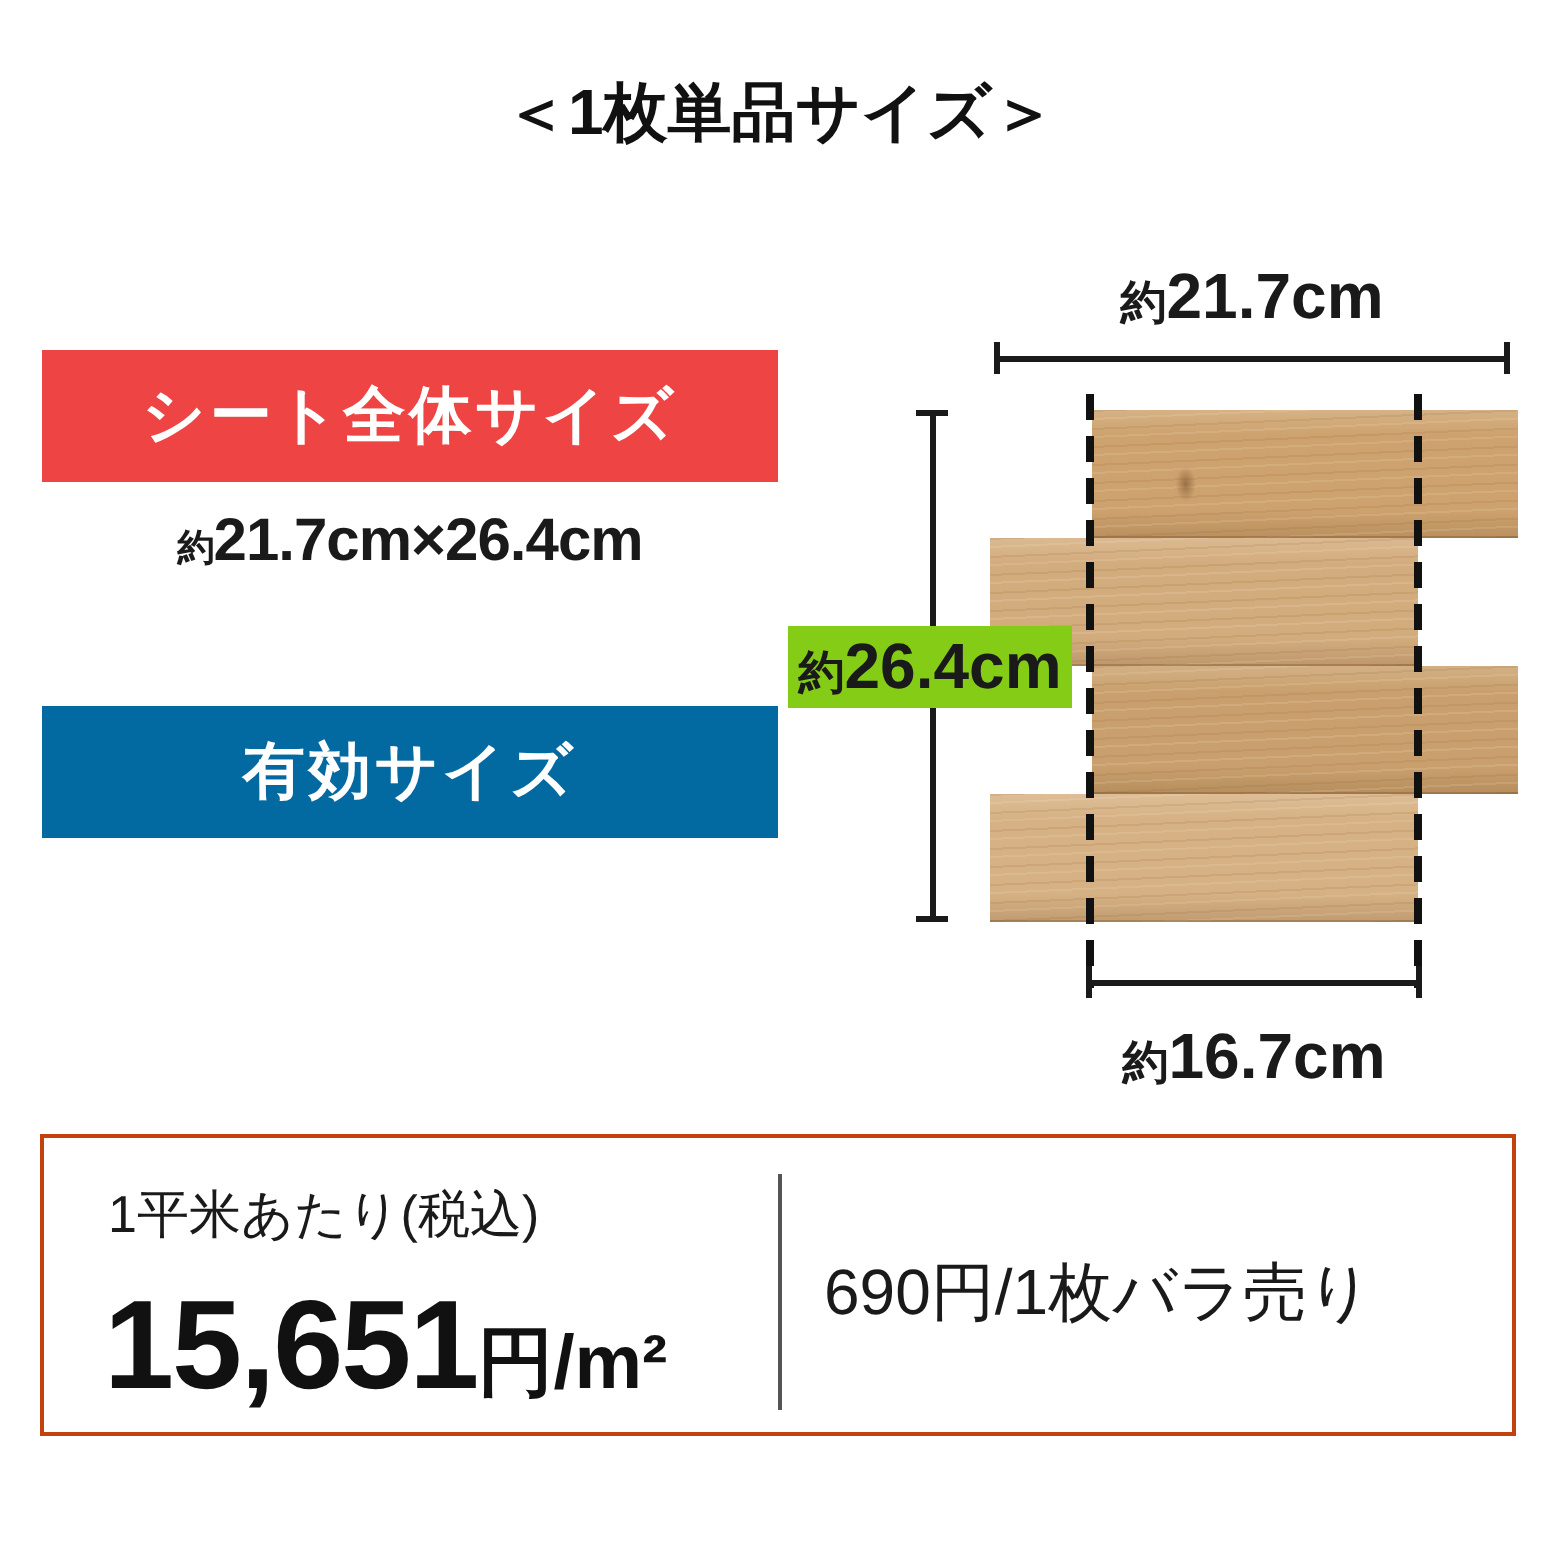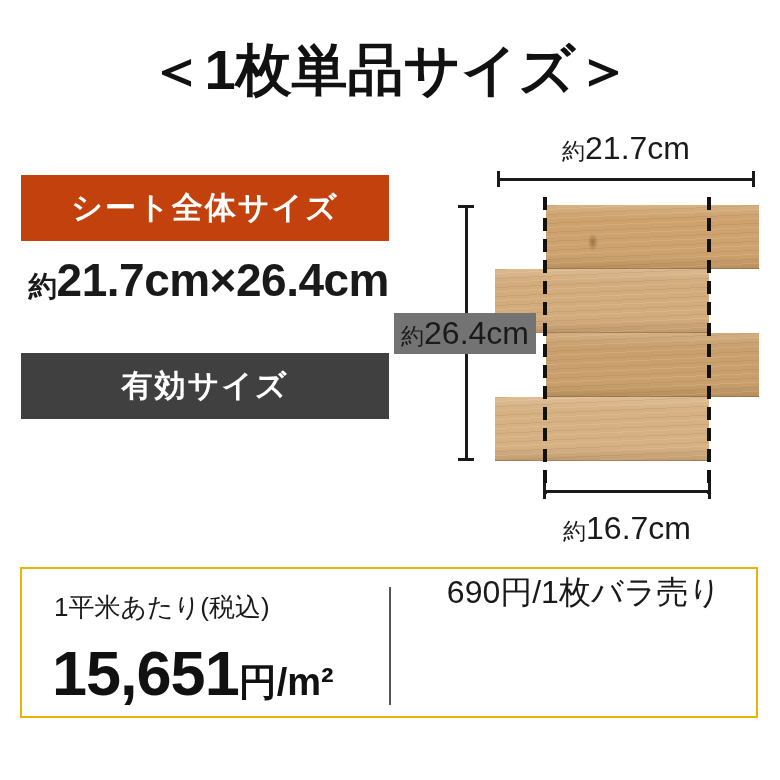--- a/index.html
+++ b/index.html
@@ -14,43 +14,43 @@
     height: 780px;
     background: #ffffff;
     overflow: hidden;
   }
 
   
   .title {
     position: absolute;
     top: 38px; left: 0; width: 100%;
     text-align: center;
-    font-size: 56px;
+    font-size: 32px;
     font-weight: bold;
     color: #111;
     letter-spacing: 0px;
     line-height: 1.15;
   }
 
   
   .badge {
     position: absolute;
     left: 21px; width: 368px; height: 66px;
     display: flex; align-items: center; justify-content: center;
     color: #ffffff;
     font-size: 31px; font-weight: bold; letter-spacing: 2px;
   }
-  .badge-sheet { top: 175px; background: #c2410c; }
-  .badge-effective { top: 353px; background: #404040; }
+  .badge-sheet { top: 175px; background: #ef4444; }
+  .badge-effective { top: 353px; background: #0369a1; }
 
   .size-value {
     position: absolute;
     left: 21px; width: 368px;
-    text-align: right;
-    font-size: 46px; font-weight: bold;
+    text-align: center;
+    font-size: 30px; font-weight: bold;
     color: #1a1a1a;
     letter-spacing: -0.5px;
     line-height: 1.15;
   }
   .size-value .approx { font-size: 0.62em; font-weight: bold; }
   .size-sheet { top: 254px; }
   .size-effective { top: 440px; }
 
   
   .plank {
@@ -106,36 +106,36 @@
     position: absolute;
     width: 16px;
     border-top: 3px solid #1a1a1a;
     border-bottom: 3px solid #1a1a1a;
     background: linear-gradient(#1a1a1a, #1a1a1a) center / 3px 100% no-repeat;
   }
   .dim-height { left: 458px; top: 205px; height: 256px; }
 
   .dim-label {
     position: absolute;
-    font-size: 32px; font-weight: normal;
+    font-size: 32px; font-weight: bold;
     color: #1a1a1a;
     text-align: center;
     line-height: 1.1;
     white-space: nowrap;
   }
   .dim-label .approx { font-size: 0.72em; }
   .label-width { left: 497px; top: 131px; width: 258px; }
-  .label-height { left: 394px; top: 313px; width: 142px; background: #737373; padding: 3px 0; z-index: 3; }
+  .label-height { left: 394px; top: 313px; width: 142px; background: #84cc16; padding: 3px 0; z-index: 3; }
   .label-effective { left: 527px; top: 499px; width: 200px; margin-top: 12px; }
 
   
   .price-box {
     position: absolute;
     left: 20px; top: 567px; width: 738px; height: 151px;
-    border: 2px solid #eab308;
+    border: 2px solid #c2410c;
     background: #ffffff;
   }
   .pb-caption {
     position: absolute;
     left: 32px; top: 21px;
     font-size: 26px;
     color: #1a1a1a;
   }
   .pb-amount-row {
     position: absolute;
@@ -146,21 +146,21 @@
   .pb-amount { font-size: 63px; font-weight: bold; letter-spacing: -1px; line-height: 1.0; }
   .pb-unit { font-size: 38px; font-weight: bold; margin-left: 0; }
   .pb-divider {
     position: absolute;
     left: 367px; top: 18px; width: 2px; height: 118px;
     background: #555555;
   }
   .pb-right {
     position: absolute;
     left: 390px; top: 4px; width: 344px; height: 100%;
-    display: flex; flex-direction: row; justify-content: center;
+    display: flex; flex-direction: column; justify-content: center;
     gap: 14px;
     font-size: 32px;
     color: #1a1a1a;
     line-height: 1.2;
   }
 </style>
 </head>
 <body>
 
 <div id="canvas">

